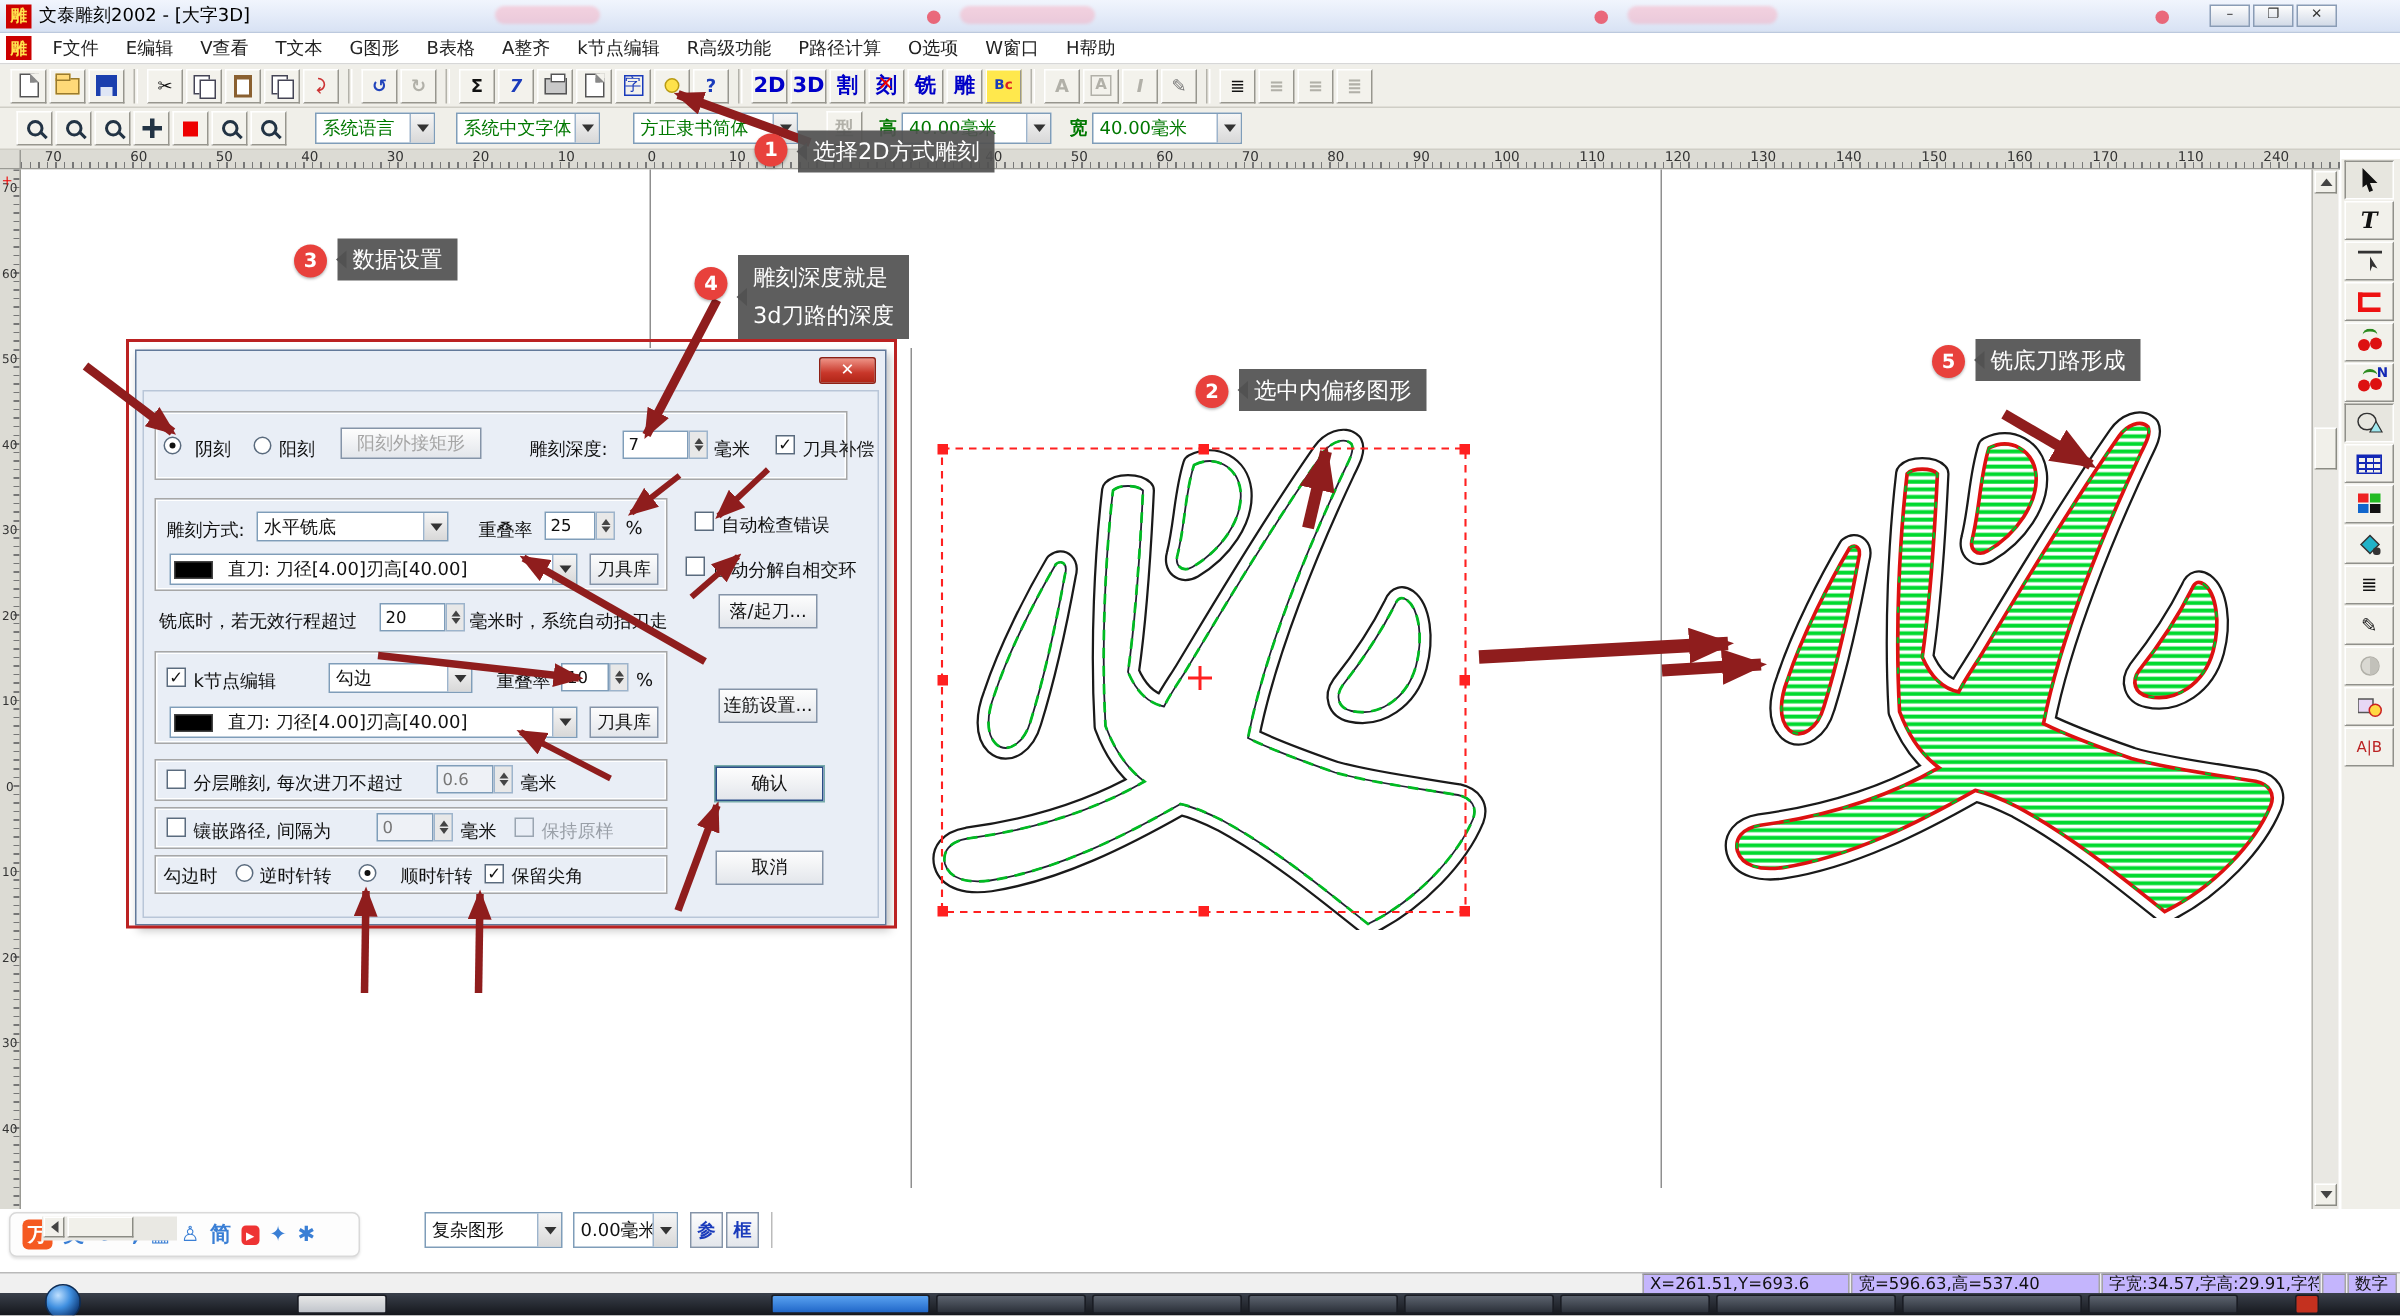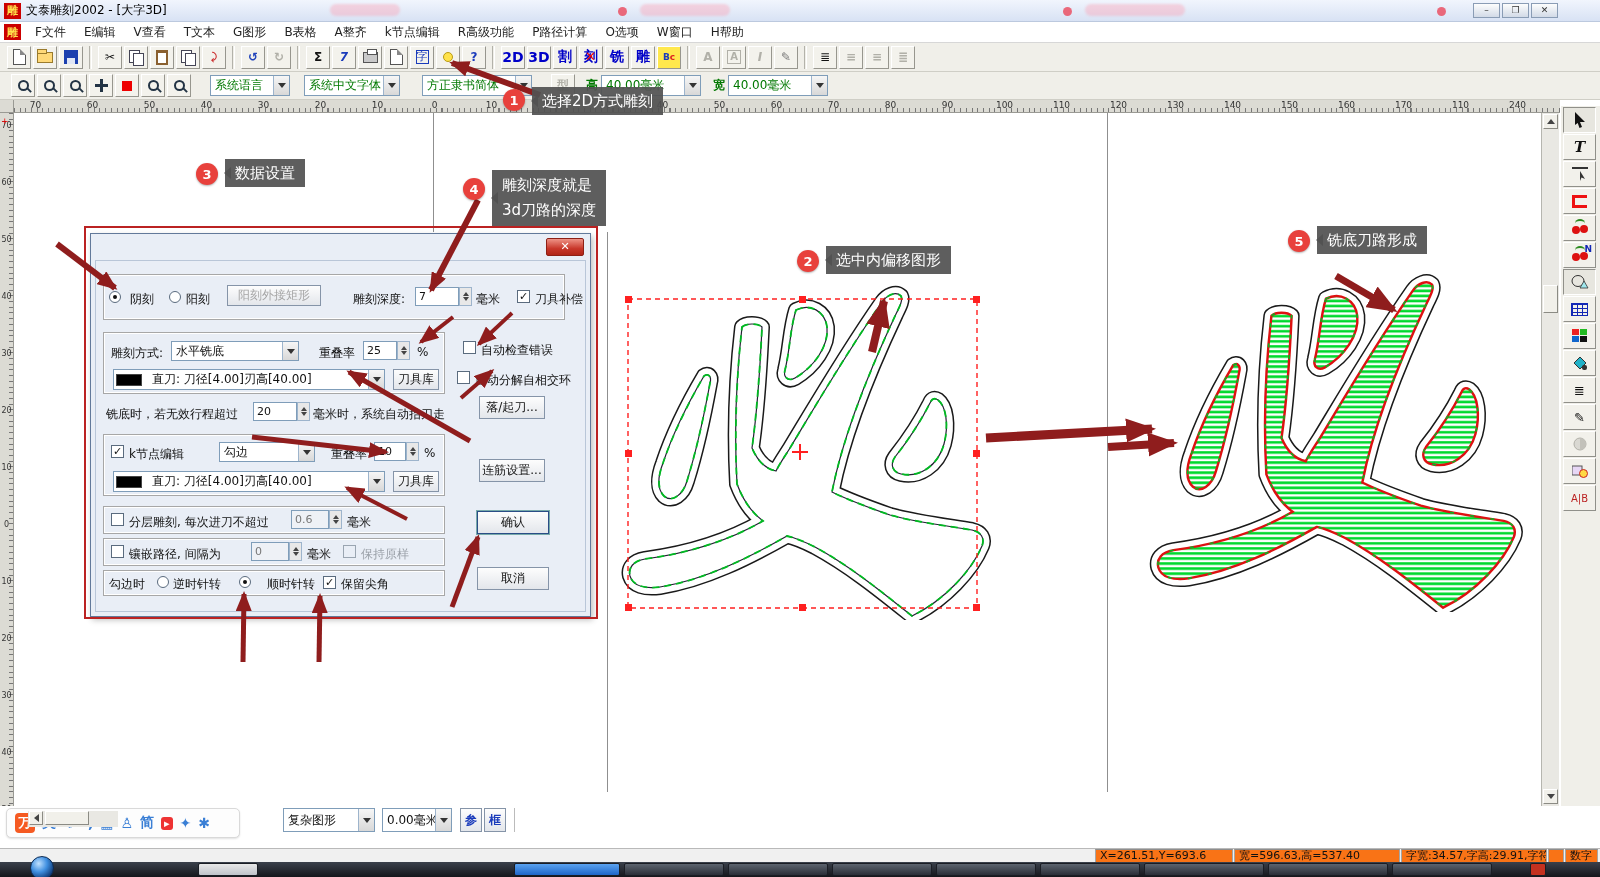--- a/index.html
+++ b/index.html
@@ -118,21 +118,21 @@
 .co-c{position:absolute;width:22px;height:22px;border-radius:50%;background:#e8413c;color:#fff;font-size:13px;font-weight:bold;display:flex;align-items:center;justify-content:center;box-shadow:0 1px 2px rgba(0,0,0,.3)}
 .co-l{position:absolute;background:rgba(82,82,82,.93);color:#fff;font-size:15px;padding:3px 10px;line-height:22px;white-space:nowrap}
 .co-l:before{content:"";position:absolute;left:-7px;top:50%;margin-top:-6px;border:6px solid transparent;border-right:7px solid rgba(82,82,82,.93)}
 
 .botrow{left:0;top:806px;width:1600px;height:42px;background:#fff}
 .ime{position:absolute;left:6px;top:2px;width:234px;height:30px;background:#fdfdfd;border:1px solid #d9d9d9;border-radius:5px;display:flex;align-items:center;gap:7px;padding:0 8px;box-shadow:0 1px 2px rgba(0,0,0,.12)}
 .imelogo{width:20px;height:20px;background:#f55a22;border-radius:4px;color:#fff;font-weight:bold;font-size:13px;display:flex;align-items:center;justify-content:center}
 .imeic{color:#3a7fd5;font-size:14px;font-weight:bold}
 .imeic.red{color:#e33}
 .statusbar{left:0;top:848px;width:1600px;height:14px;background:#f0f0f0;border-top:1px solid #b9b9b9}
-.sfield{position:absolute;top:0;height:14px;border:1px solid #a5a5a5;border-top-color:#8d8d8d;background:#f97316;font-size:11px;line-height:12px;padding:0 4px;white-space:nowrap;overflow:hidden}
+.sfield{position:absolute;top:0;height:14px;border:1px solid #a5a5a5;border-top-color:#8d8d8d;background:#c4b5fd;font-size:11px;line-height:12px;padding:0 4px;white-space:nowrap;overflow:hidden}
 .taskbar{left:0;top:862px;width:1600px;height:15px;background:linear-gradient(#3a404b,#14161b);z-index:50}
 .orb{position:absolute;left:30px;top:-6px;width:24px;height:24px;border-radius:50%;background:radial-gradient(circle at 35% 30%,#bfe0ff,#3f8fe0 40%,#123f7d 75%);border:1px solid #0d2c55}
 .task{position:absolute;top:1px;height:13px;border-radius:2px;background:linear-gradient(#5c636e,#2a2f38);border:1px solid #1a1d24}
 .task.sel{background:linear-gradient(#5aa2f0,#1f66c8)}
 .task.red{background:#c4311f}
 .watermark{left:1038px;top:792px;z-index:60;font-size:46px;font-weight:bold;color:#000;letter-spacing:2px;
  -webkit-text-stroke:2px #fff;text-shadow:-2px 0 0 #fff,2px 0 0 #fff,0 -2px 0 #fff,0 2px 0 #fff;white-space:nowrap}
 .overlay{left:0;top:0;width:1600px;height:877px;z-index:30;pointer-events:none}
 .charsvg{z-index:12}
 </style>

